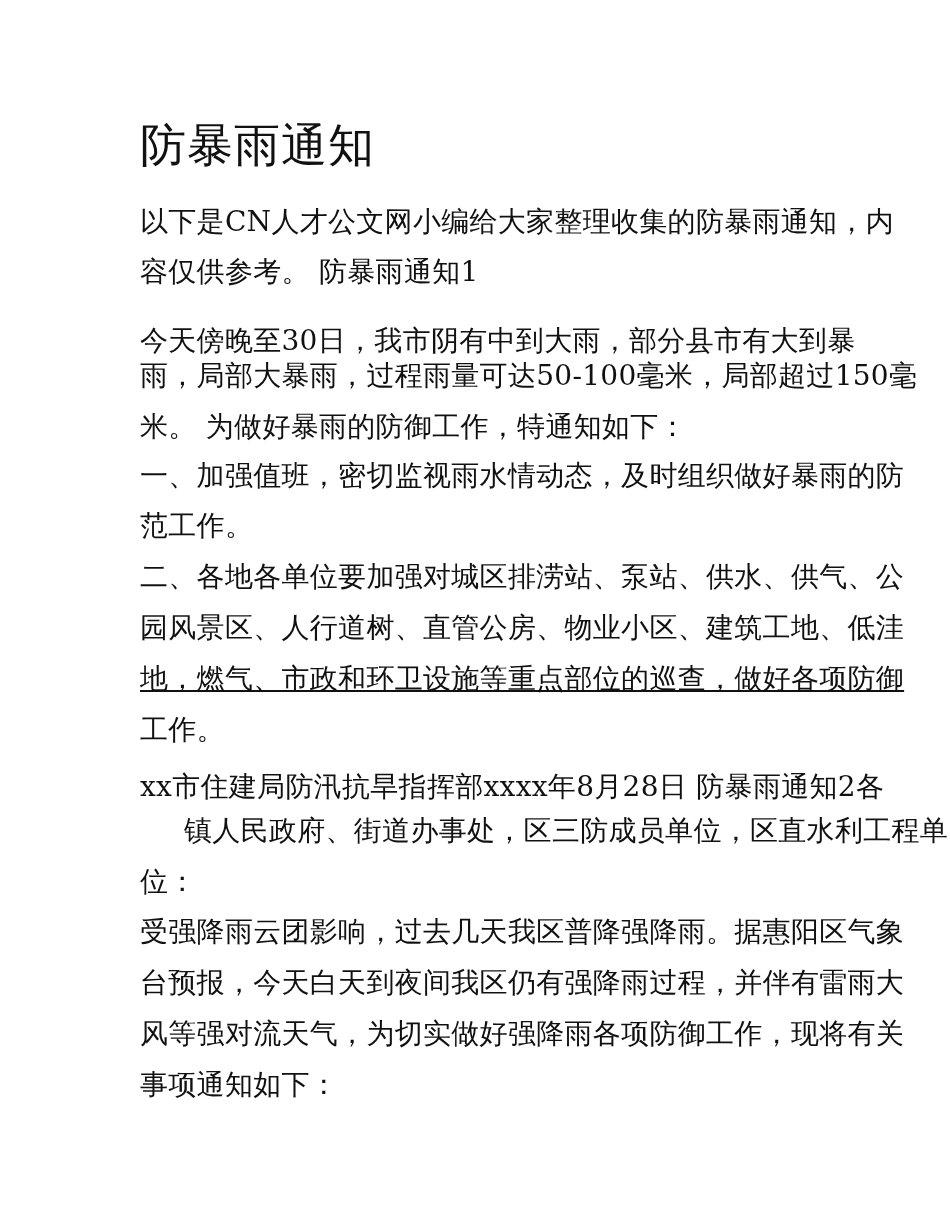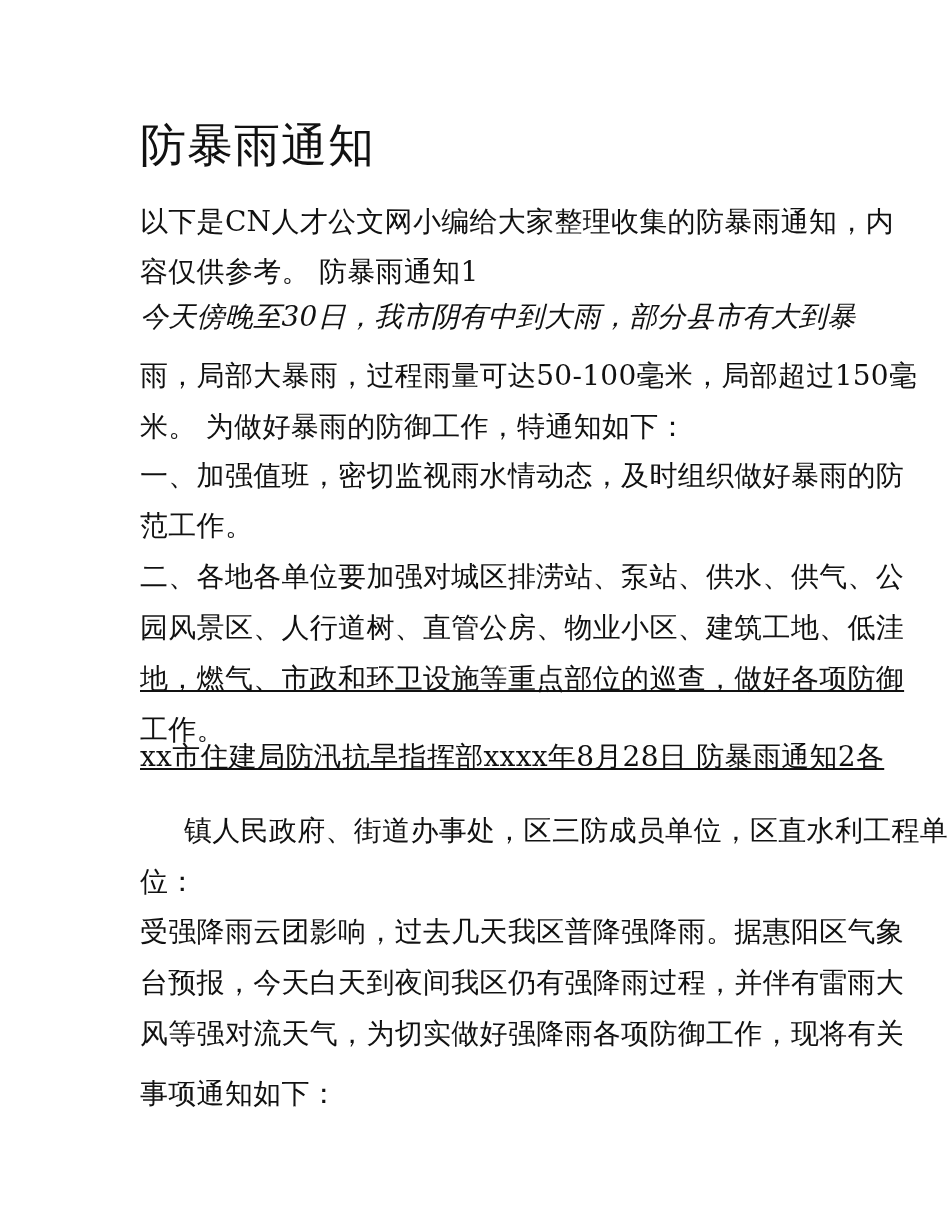--- a/index.html
+++ b/index.html
@@ -44,30 +44,30 @@
     }
   </style>
 </head>
 <body>
 
 <div class="page">
   <div class="title">防暴雨通知</div>
   <div id="body-lines">
       <div class="line" style="top: 207px;">以下是CN人才公文网小编给大家整理收集的防暴雨通知，内</div>
       <div class="line" style="top: 257px;">容仅供参考。 防暴雨通知1</div>
-      <div class="line" style="top: 302px; font-style: italic;">今天傍晚至30日，我市阴有中到大雨，部分县市有大到暴</div>
+      <div class="line" style="top: 326px;">今天傍晚至30日，我市阴有中到大雨，部分县市有大到暴</div>
       <div class="line" style="top: 361px;">雨，局部大暴雨，过程雨量可达50-100毫米，局部超过150毫</div>
       <div class="line" style="top: 412px;">米。 为做好暴雨的防御工作，特通知如下：</div>
       <div class="line" style="top: 461px;">一、加强值班，密切监视雨水情动态，及时组织做好暴雨的防</div>
       <div class="line" style="top: 511px;">范工作。</div>
       <div class="line" style="top: 562px; text-align: center;">二、各地各单位要加强对城区排涝站、泵站、供水、供气、公</div>
       <div class="line" style="top: 613px;">园风景区、人行道树、直管公房、物业小区、建筑工地、低洼</div>
       <div class="line" style="top: 664px; text-decoration: underline;">地，燃气、市政和环卫设施等重点部位的巡查，做好各项防御</div>
       <div class="line" style="top: 715px;">工作。</div>
-      <div class="line" style="top: 742px; text-decoration: underline;">xx市住建局防汛抗旱指挥部xxxx年8月28日 防暴雨通知2各</div>
+      <div class="line" style="top: 772px;">xx市住建局防汛抗旱指挥部xxxx年8月28日 防暴雨通知2各</div>
       <div class="line" style="top: 816px; margin-left: 44px;">镇人民政府、街道办事处，区三防成员单位，区直水利工程单</div>
       <div class="line" style="top: 867px;">位：</div>
       <div class="line" style="top: 917px;">受强降雨云团影响，过去几天我区普降强降雨。据惠阳区气象</div>
       <div class="line" style="top: 968px;">台预报，今天白天到夜间我区仍有强降雨过程，并伴有雷雨大</div>
       <div class="line" style="top: 1019px;">风等强对流天气，为切实做好强降雨各项防御工作，现将有关</div>
-      <div class="line" style="top: 1070px; margin-top: 9px;">事项通知如下：</div>
+      <div class="line" style="top: 1070px;">事项通知如下：</div>
     </div>
 </div>
 
 </body></html>

